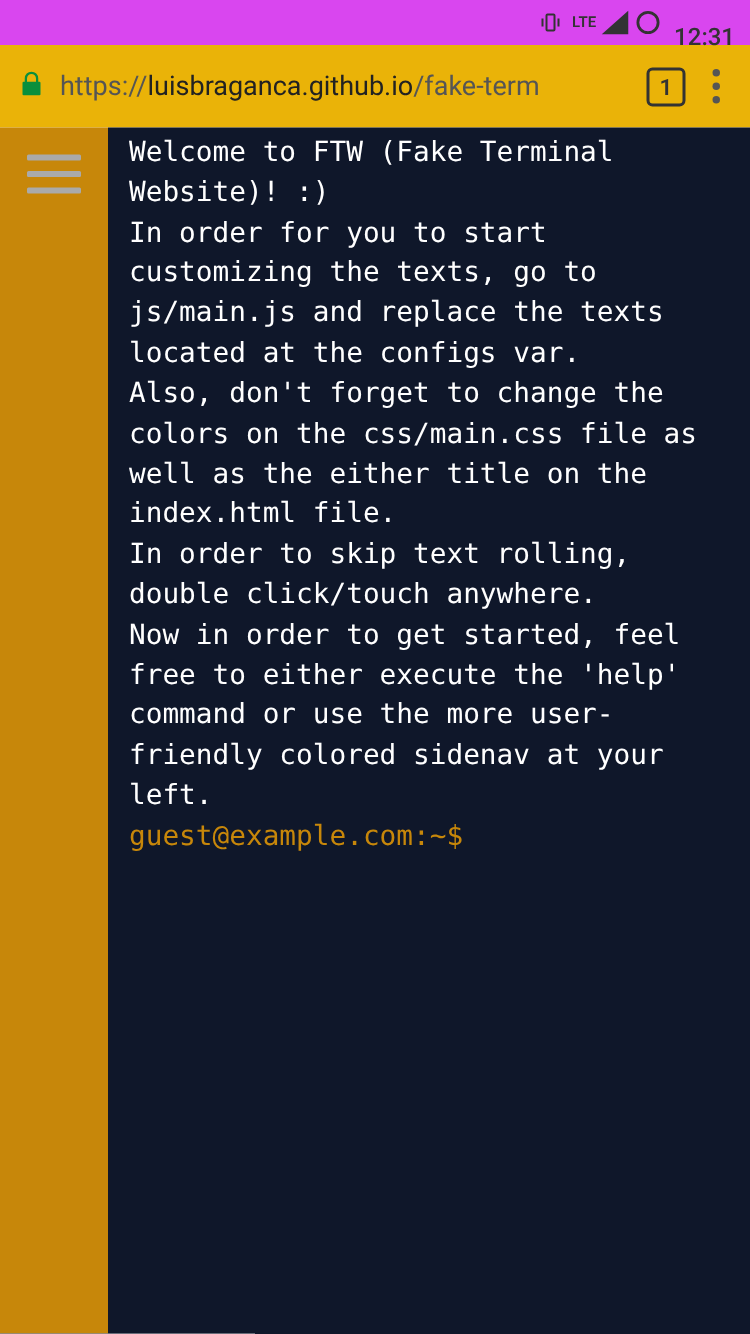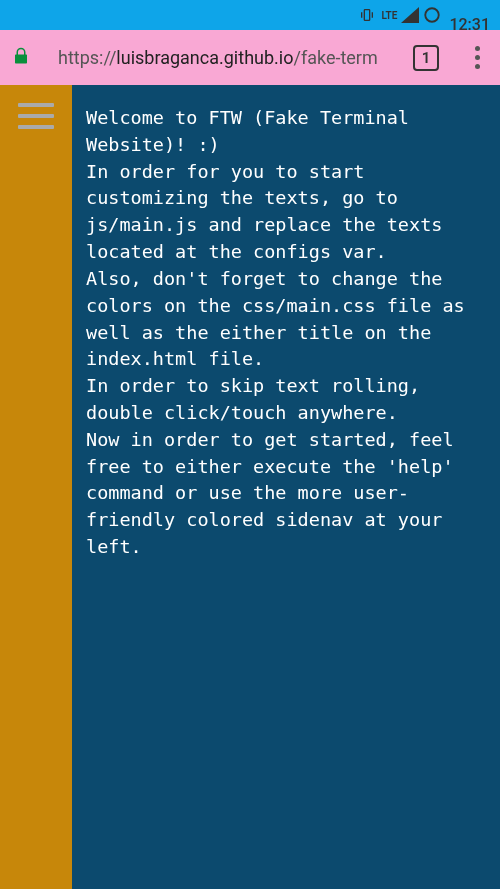--- a/index.html
+++ b/index.html
@@ -10,46 +10,46 @@
     body {
       width: 500px;
       height: 889px;
       font-family: -apple-system, BlinkMacSystemFont, "Segoe UI", Roboto, sans-serif;
       background: #fff;
       overflow: hidden;
       position: relative;
     }
     .status-bar {
       height: 30px;
-      background: #0ea5e9;
+      background: #d946ef;
       display: flex;
       justify-content: flex-end;
       align-items: center;
       padding: 0 10px;
       gap: 4px;
       font-size: 15px;
       color: #333;
     }
     .status-bar .icon-box {
       display: inline-flex;
       align-items: center;
     }
     .status-time {
       font-size: 16px;
       font-weight: 500;
       margin-left: 4px;
       margin-top: 19px;
     }
     .browser-bar {
       height: 55px;
-      background: #f9a8d4;
+      background: #eab308;
       display: flex;
       align-items: center;
       padding: 0 12px;
-      gap: 28px;
+      gap: 10px;
     }
     .lock-icon {
       color: #0a8f3c;
       flex-shrink: 0;
     }
     .url-text {
       flex: 1;
       color: #555;
       font-size: 18px;
       white-space: nowrap;
@@ -103,22 +103,22 @@
       cursor: pointer;
     }
     .hamburger span {
       width: 36px;
       height: 4px;
       background: #aaa;
       border-radius: 1px;
     }
     .terminal {
       flex: 1;
-      background: #0c4a6e;
-      padding: 20px 14px;
+      background: #0f172a;
+      padding: 4px 14px;
       font-family: "DejaVu Sans Mono", "Menlo", "Consolas", monospace;
       font-size: 18.5px;
       line-height: 1.45;
       color: #fff;
       overflow: hidden;
     }
     .terminal-line {
       margin-bottom: 0;
       white-space: pre-wrap;
       word-wrap: break-word;
@@ -185,14 +185,15 @@
         <span></span>
         <span></span>
     </div>
   </div>
   <div class="terminal">
     <div class="terminal-line">Welcome to FTW (Fake Terminal Website)! :)</div>
     <div class="terminal-line">In order for you to start customizing the texts, go to js/main.js and replace the texts located at the configs var.</div>
     <div class="terminal-line">Also, don't forget to change the colors on the css/main.css file as well as the either title on the index.html file.</div>
     <div class="terminal-line">In order to skip text rolling, double click/touch anywhere.</div>
     <div class="terminal-line">Now in order to get started, feel free to either execute the 'help' command or use the more user-friendly colored sidenav at your left.</div>
+    <div class="terminal-line prompt-line"><span>guest@example.com:~$ </span><span class="cursor"></span></div>
   </div>
 </div>
 
 </body></html>

